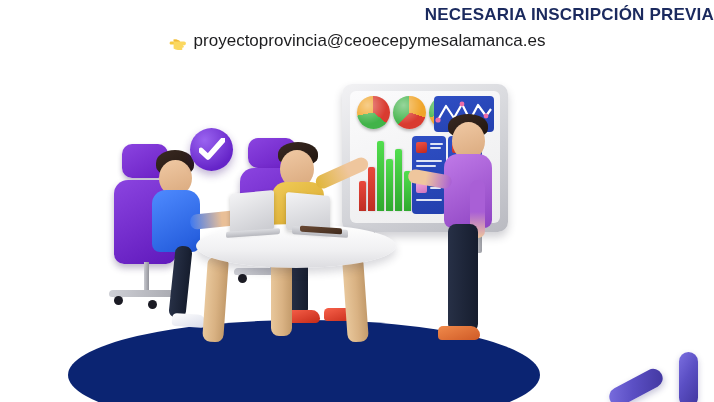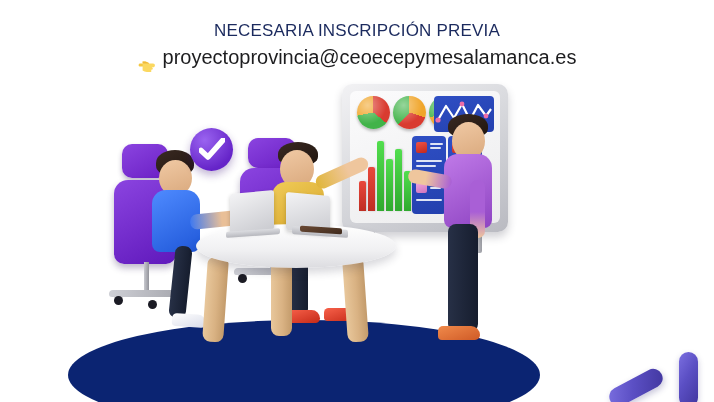--- a/index.html
+++ b/index.html
@@ -7,26 +7,26 @@
   body{
     width:714px;height:402px;overflow:hidden;position:relative;
     font-family:"Liberation Sans","DejaVu Sans",sans-serif;
     -webkit-font-smoothing:antialiased;
   }
   .stage{position:absolute;inset:0;background:#ffffff;}
 
   
   .header{position:absolute;left:0;top:0;width:714px;text-align:center;}
   .title{
-    font-size:17px;font-weight:normal;letter-spacing:.2px;
-    color:#1b2a5e;line-height:22px;margin-top:20px;white-space:nowrap;
+    font-size:17px;font-weight:bold;letter-spacing:.2px;
+    color:#1b2a5e;line-height:22px;margin-top:4px;white-space:nowrap;text-align:right;
   }
   .emailrow{
-    margin-top:3px;font-size:20px;color:#1d1d1f;line-height:24px;
-    white-space:nowrap;display:flex;align-items:flex-end;justify-content:center;gap:6px;
+    margin-top:3px;font-size:17px;color:#1d1d1f;line-height:24px;
+    white-space:nowrap;display:flex;align-items:center;justify-content:center;gap:6px;
   }
   .point-icon{display:inline-block;width:19px;height:16px;position:relative;top:1px;}
 
   
   .scene{position:absolute;left:0;top:62px;width:714px;height:340px;}
   .floor{
     position:absolute;left:68px;top:258px;width:472px;height:110px;
     background:#0b2472;border-radius:50%;
   }
 

